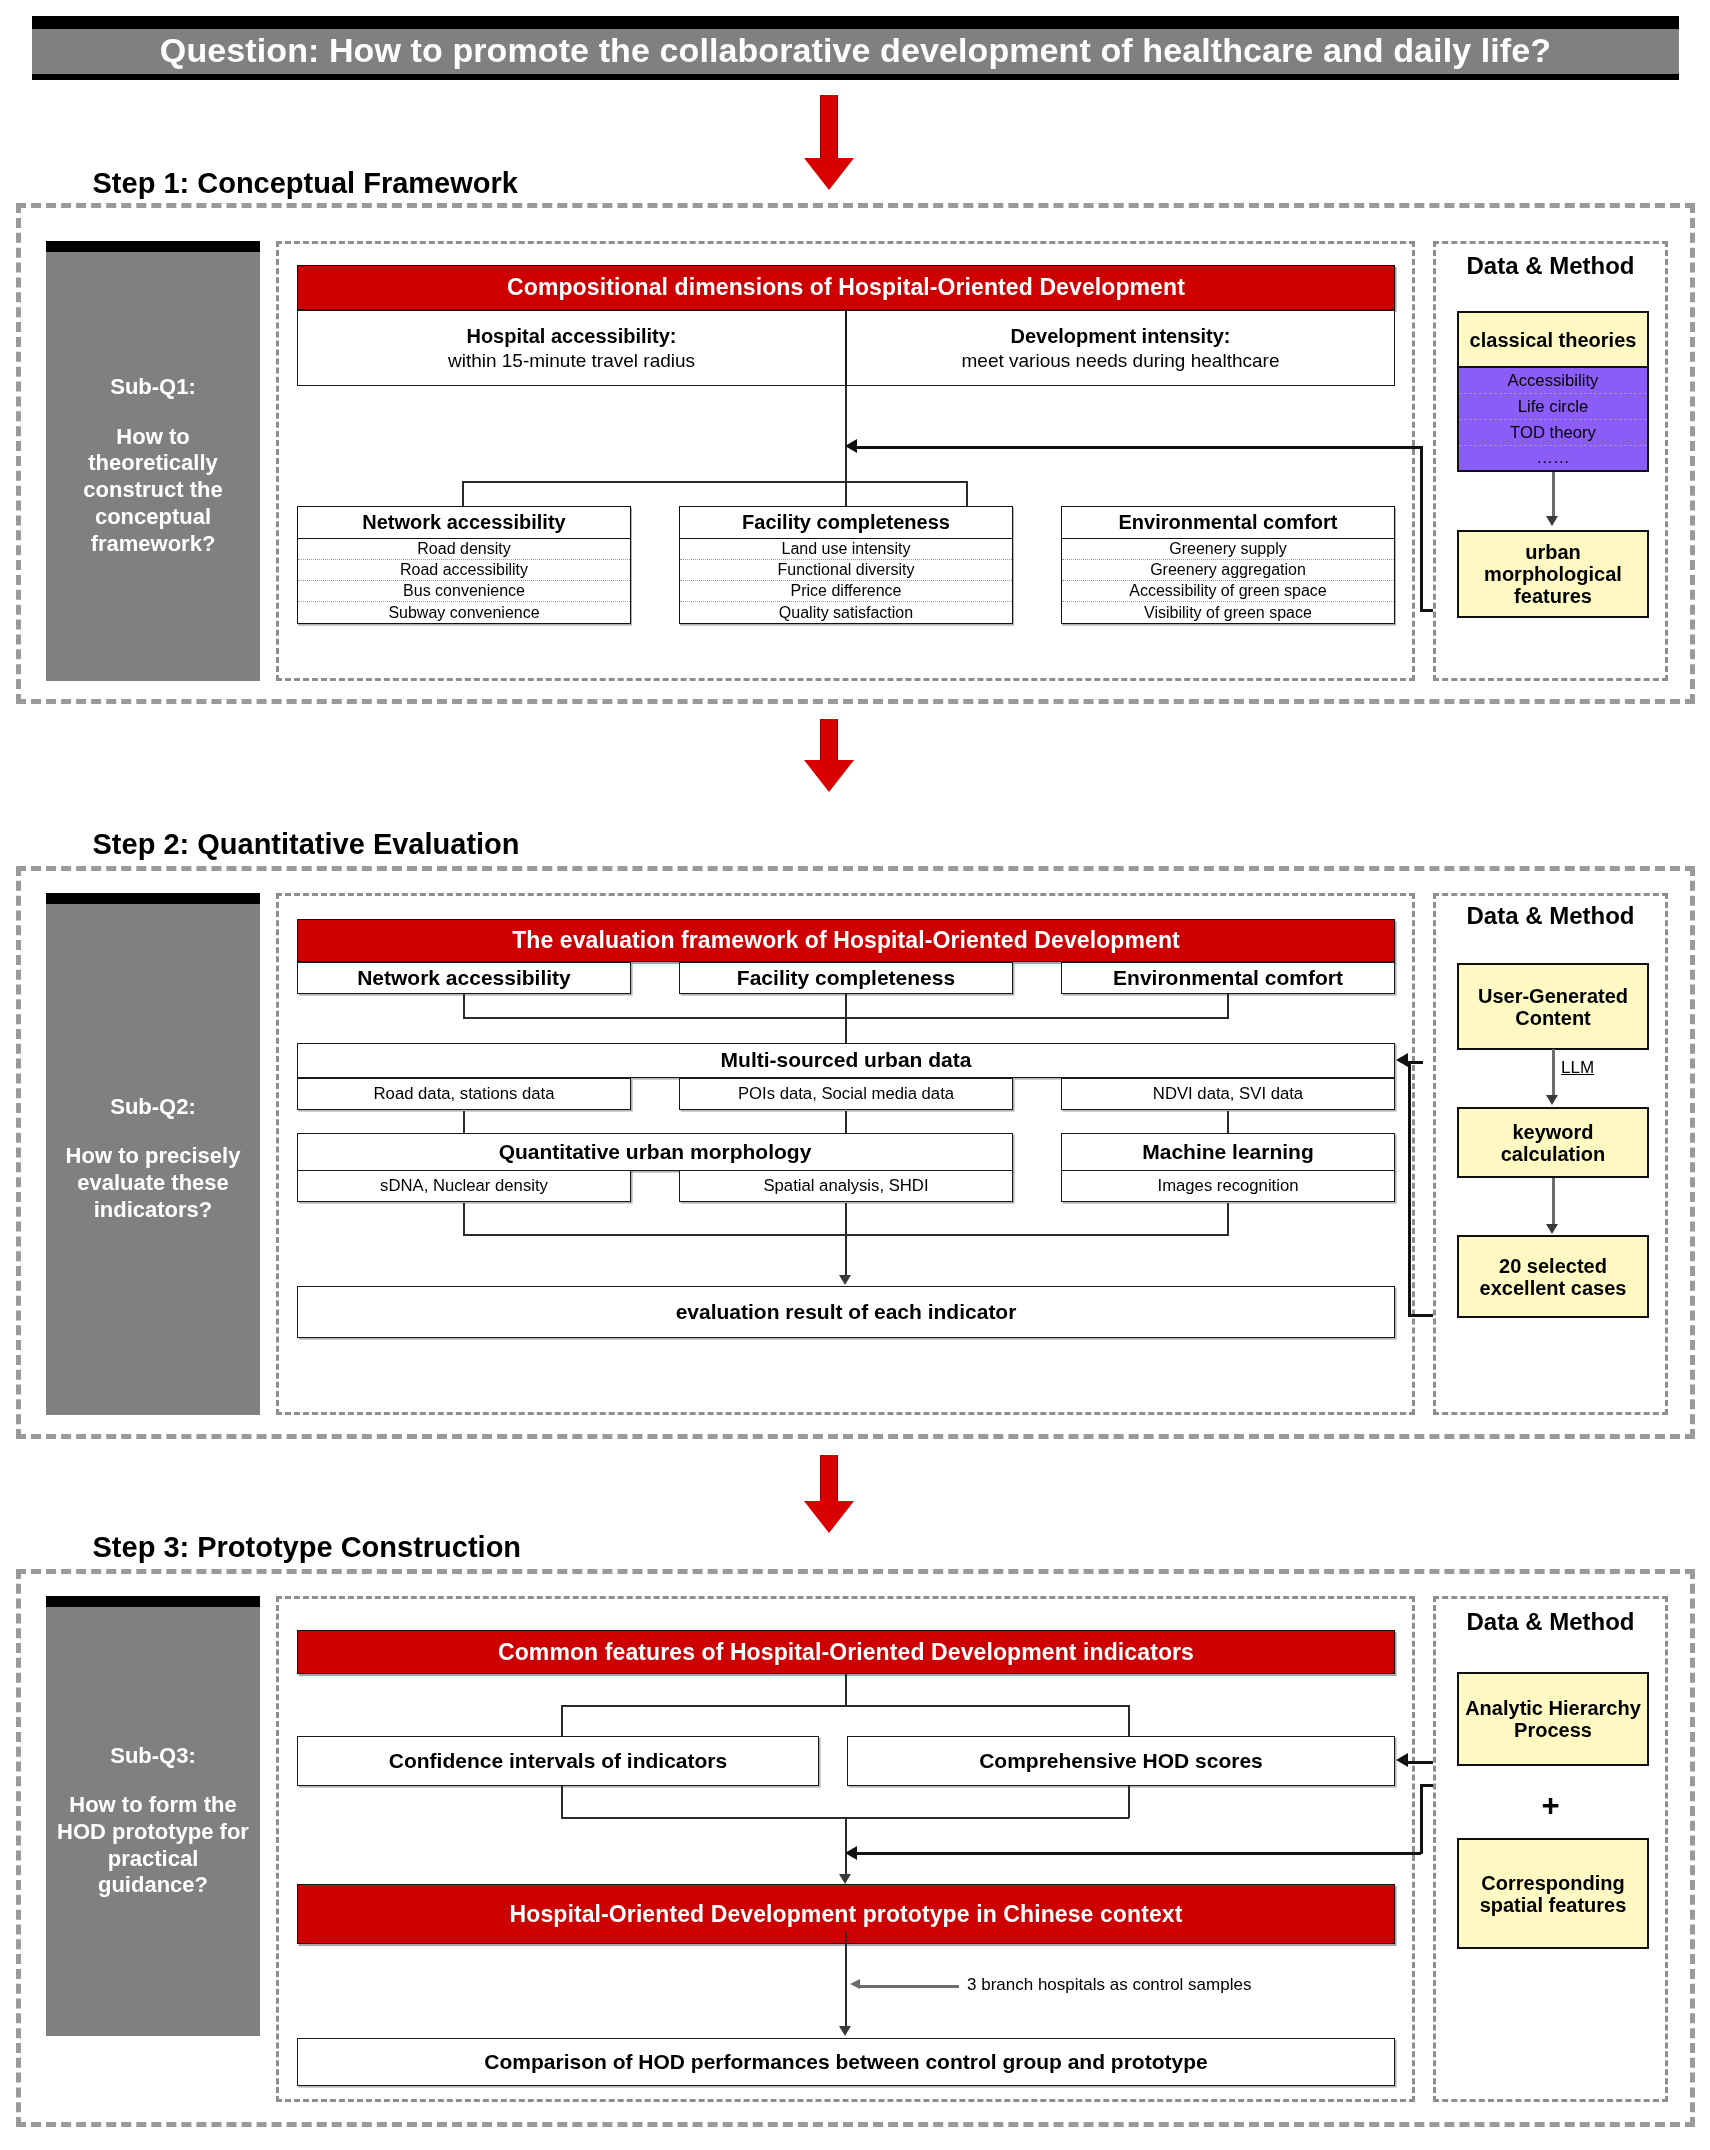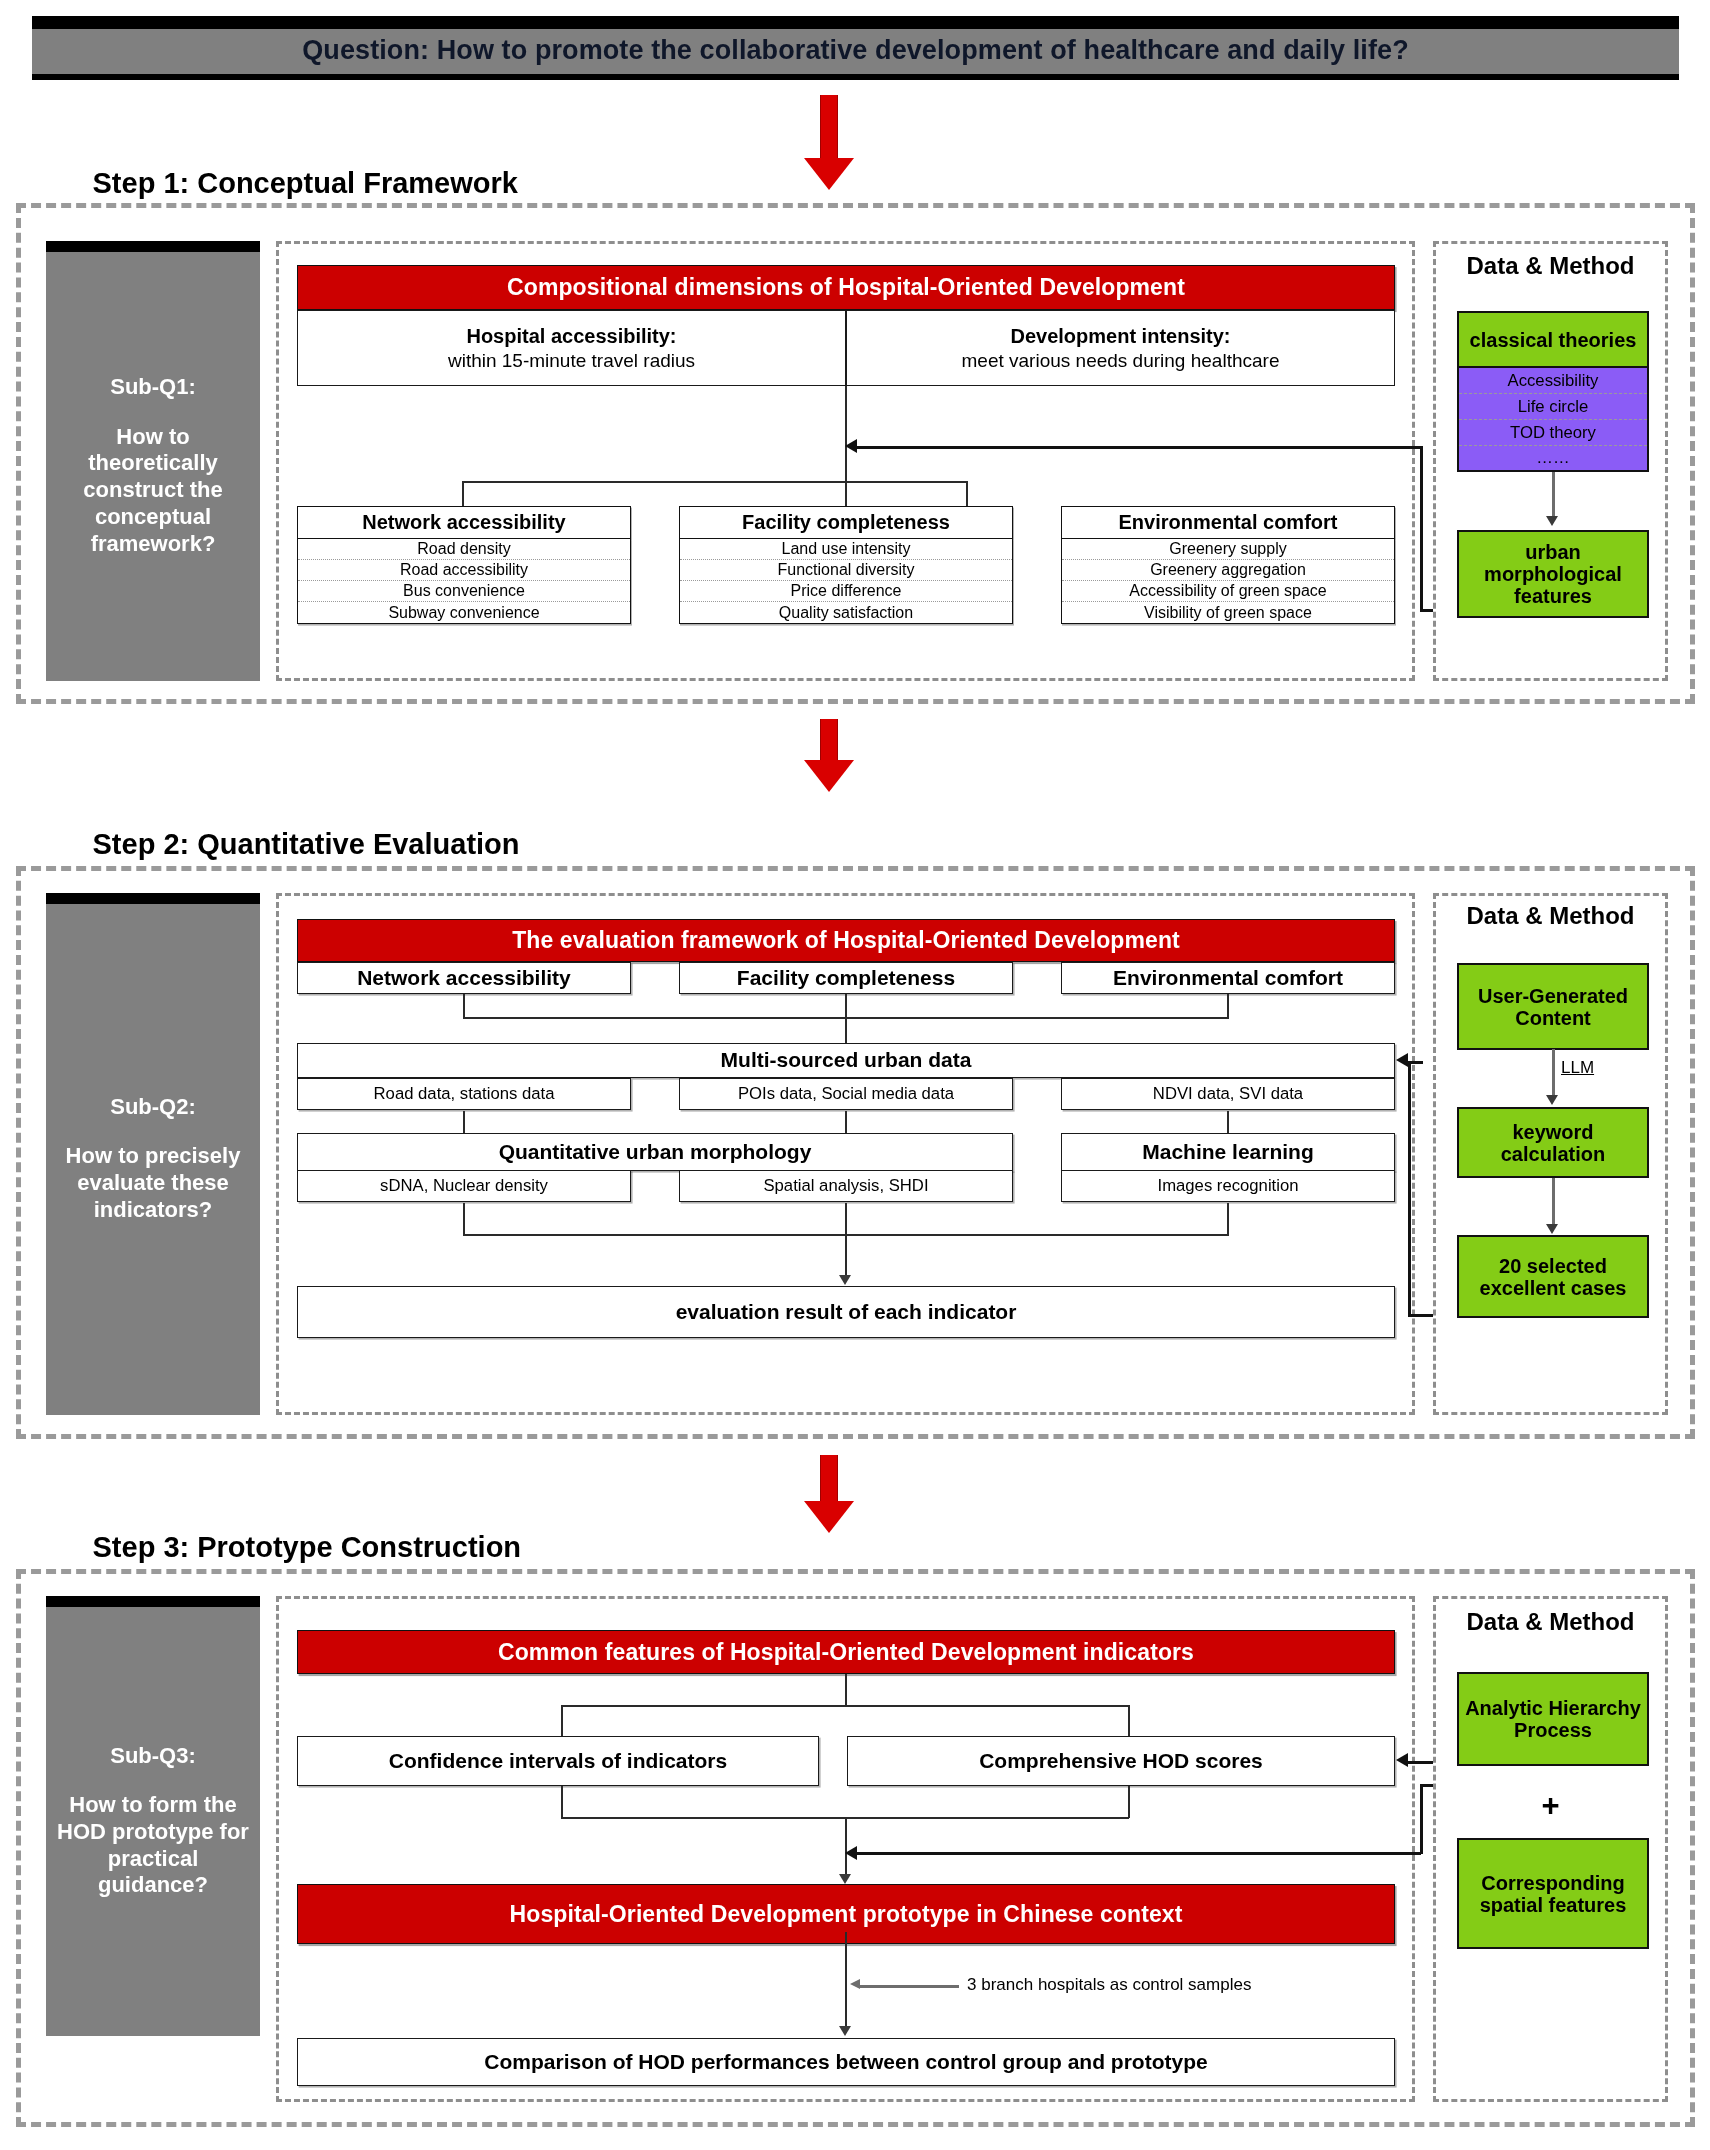--- a/index.html
+++ b/index.html
@@ -16,22 +16,22 @@
   .question-banner {
     position: absolute;
     left: 32px; top: 15.6px;
     width: 1647px; height: 64px;
     background: #808080;
     border-top: 13.6px solid #000000;
     border-bottom: 6.3px solid #000000;
     display: flex; align-items: center; justify-content: center;
   }
   .question-text {
-    color: #0f172a;
-    font-size: 27px;
+    color: #ffffff;
+    font-size: 34px;
     font-weight: bold;
     letter-spacing: 0.1px;
     text-align: center;
     line-height: 1;
     padding-bottom: 2.1px;
   }
 
   
   .red-arrow {
     position: absolute;
@@ -146,21 +146,21 @@
   }
   .card-list .li:last-child { border-bottom: none; }
 
   
   .dm-title {
     position: absolute; text-align: center;
     font-size: 24px; font-weight: bold; line-height: 1.08;
     width: 100%;
   }
   .dm-box {
-    position: absolute; border: 2.1px solid #111; background: #84cc16;
+    position: absolute; border: 2.1px solid #111; background: #fef9c3;
     display: flex; flex-direction: column;
     align-items: center; justify-content: center;
     font-weight: bold; font-size: 20px; line-height: 1.1; text-align: center;
   }
   .dm-list { position: absolute; border: 2.1px solid #111; border-top: none; background: #8b5cf6; }
   .dm-list .li {
     display: flex; align-items: center; justify-content: center;
     font-size: 16.7px; border-bottom: 1px dashed #9a9a9a;
   }
   .dm-list .li:last-child { border-bottom: none; }

